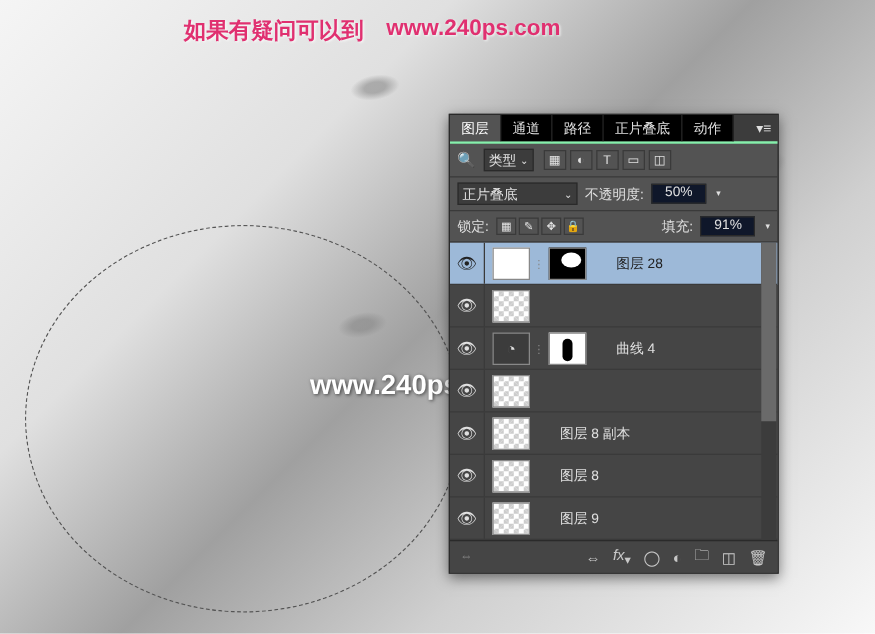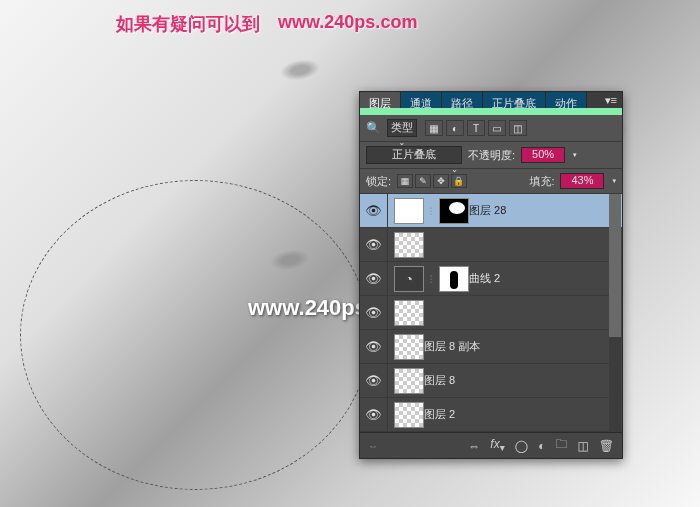--- a/index.html
+++ b/index.html
@@ -13,21 +13,21 @@
       overflow: hidden;
     }
     .canvas-bg {
       position: absolute;
       inset: 0;
       background: linear-gradient(135deg, #f5f5f5 0%, #e0e0e0 30%, #a0a0a0 50%, #d0d0d0 70%, #f8f8f8 100%);
     }
     .watermark-top {
       position: absolute;
       top: 12px;
-      left: 116px;
+      left: 147px;
       color: #e03070;
       font-size: 18px;
       font-weight: bold;
       text-shadow: 1px 1px 2px rgba(255,255,255,0.8);
       display: flex;
       gap: 18px;
     }
     .watermark-center {
       position: absolute;
       top: 295px;
@@ -55,28 +55,28 @@
       background: #535353;
       border: 1px solid #2a2a2a;
       box-shadow: 0 3px 10px rgba(0,0,0,0.5);
       color: #e0e0e0;
     }
     .panel-tabs {
       display: flex;
       background: #3c3c3c;
       height: 23px;
       align-items: stretch;
-      border-bottom: 7px solid #86efac;
+      border-bottom: 2px solid #86efac;
     }
     .panel-tab {
       padding: 4px 9px;
       font-size: 11px;
       cursor: pointer;
       border-right: 1px solid #2a2a2a;
-      background: #0c4a6e;
+      background: #000000;
       line-height: 15px;
     }
     .panel-tab.active {
       background: #535353;
       color: #fff;
     }
     .tab-menu {
       margin-left: auto;
       width: 22px;
       display: flex;
@@ -94,21 +94,20 @@
     .dropdown {
       background: #3c3c3c;
       border: 1px solid #2a2a2a;
       color: #e0e0e0;
       height: 18px;
       font-size: 11px;
       padding: 0 3px;
       display: flex;
       align-items: center;
       gap: 3px;
-      flex-direction: column;
     }
     .dropdown .caret { font-size: 8px; }
     .filter-icons { display: flex; gap: 3px; margin-left: 4px; }
     .filter-icon {
       width: 18px;
       height: 16px;
       border: 1px solid #3a3a3a;
       display: flex;
       align-items: center;
       justify-content: center;
@@ -120,21 +119,21 @@
       align-items: center;
       padding: 4px 6px;
       gap: 6px;
       border-bottom: 1px solid #3a3a3a;
     }
     .blend-select {
       width: 96px;
     }
     .label-sm { font-size: 11px; white-space: nowrap; text-align: right; }
     .percent-input {
-      background: #be185d;
+      background: #0f172a;
       border: 1px solid #2a2a2a;
       color: #e0e0e0;
       width: 44px;
       height: 16px;
       font-size: 11px;
       text-align: center;
     }
     .lock-icons { display: flex; gap: 2px; }
     .lock-icon {
       width: 16px; height: 14px;
@@ -193,21 +192,21 @@
       background: #000;
       position: relative;
     }
     .mask-thumb.white-mask { background: #fff; }
     .mask-thumb .blob {
       position: absolute;
       background: #fff;
       border-radius: 50%;
     }
     .layer-name {
-      margin-left: 0;
+      margin-left: 24px;
       font-size: 11px;
       flex: 1;
     }
     .layer-link {
       width: 10px; height: 26px; margin-left: 2px;
       display: flex; align-items: center; justify-content: center;
       font-size: 9px; color: #888;
     }
     .panel-footer {
       display: flex;
@@ -299,21 +298,21 @@
 
   <div class="lock-row">
     <span class="label-sm">锁定:</span>
     <div class="lock-icons">
       <div class="lock-icon">▦</div>
       <div class="lock-icon">✎</div>
       <div class="lock-icon">✥</div>
       <div class="lock-icon">🔒</div>
     </div>
     <span class="label-sm" style="margin-left:auto">填充:</span>
-    <div class="percent-input">43%</div>
+    <div class="percent-input">91%</div>
     <span class="chev">▾</span>
   </div>
 
   <div class="layers-list" style="position:relative">
     <div class="layer-row selected">
       <div class="eye-col">👁</div>
       <div class="thumb solid-white"></div>
       <div class="layer-link">⋮</div>
       <div class="mask-thumb">
         <div class="blob" style="top:3px;right:3px;width:16px;height:12px"></div>
@@ -324,40 +323,40 @@
       <div class="eye-col">👁</div>
       <div class="thumb"></div>
     </div>
     <div class="layer-row">
       <div class="eye-col">👁</div>
       <div class="thumb adjust">◔</div>
       <div class="layer-link">⋮</div>
       <div class="mask-thumb white-mask">
         <div style="position:absolute;left:10px;top:4px;width:8px;height:18px;background:#000;border-radius:4px"></div>
       </div>
-      <div class="layer-name">曲线 2</div>
+      <div class="layer-name">曲线 4</div>
     </div>
     <div class="layer-row">
       <div class="eye-col">👁</div>
       <div class="thumb"></div>
     </div>
     <div class="layer-row">
       <div class="eye-col">👁</div>
       <div class="thumb"></div>
       <div class="layer-name">图层 8 副本</div>
     </div>
     <div class="layer-row">
       <div class="eye-col">👁</div>
       <div class="thumb"></div>
       <div class="layer-name">图层 8</div>
     </div>
     <div class="layer-row">
       <div class="eye-col">👁</div>
       <div class="thumb"></div>
-      <div class="layer-name">图层 2</div>
+      <div class="layer-name">图层 9</div>
     </div>
     <div class="scrollbar">
       <div class="scrollbar-thumb"></div>
     </div>
   </div>
 
   <div class="panel-footer">
     <span class="left">⇔</span>
     <span class="footer-icon">⇔</span>
     <span class="footer-icon"><i>fx</i><sub>▾</sub></span>

